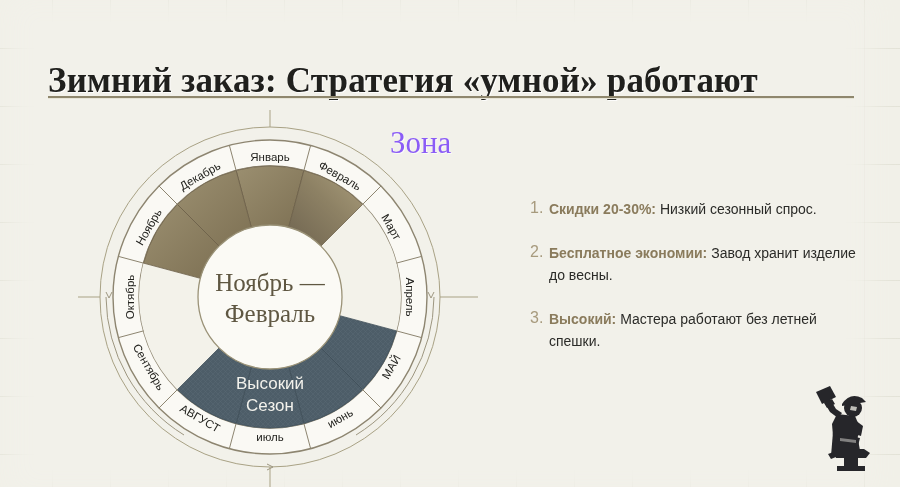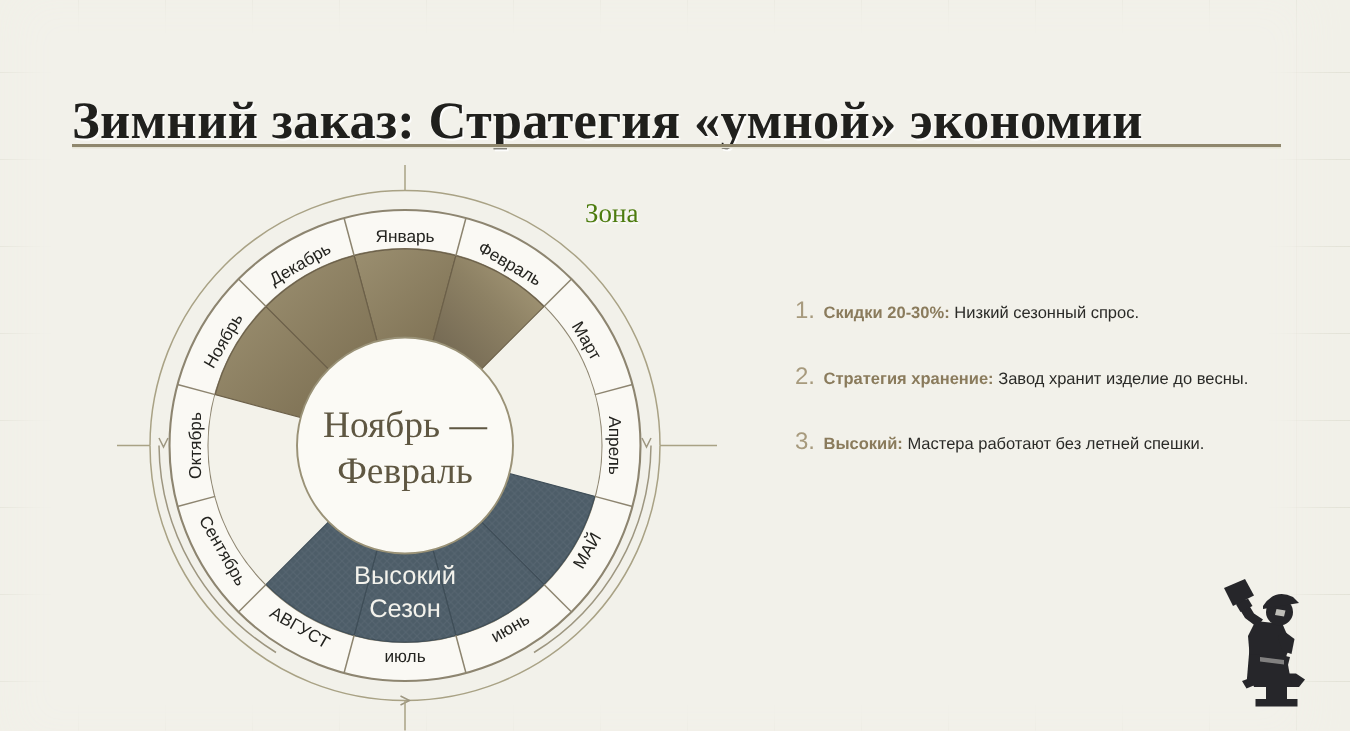--- a/index.html
+++ b/index.html
@@ -31,40 +31,40 @@
     text-shadow:1px 1px 0 rgba(255,255,255,.85);
   }
   #title-rule{
     position:absolute;left:48px;top:96px;width:806px;height:3px;
     background:linear-gradient(to bottom,#8f876d 0 2px,#e6e4d6 2px 3px);
   }
   #wheel{position:absolute;left:78px;top:104px;}
   #zone-label{
     position:absolute;left:390px;top:128px;
     font-family:"Liberation Serif", serif;
-    font-size:18px;line-height:29px;color:#4d7c0f;
+    font-size:31px;line-height:29px;color:#8b5cf6;
     text-shadow:1px 1px 0 rgba(255,255,255,.7);
   }
   #benefits{position:absolute;left:530px;top:198px;width:330px;}
   .benefit{display:flex;margin-bottom:21px;}
   .b-num{
     font-size:16px;color:#a79a7d;width:19px;flex:none;
     padding-top:1px;
   }
-  .b-body{font-size:11px;line-height:22.5px;color:#2b2b28;}
+  .b-body{font-size:14px;line-height:22.5px;color:#2b2b28;}
   .b-lead{font-weight:700;color:#8a7b5c;}
   #smith{position:absolute;left:806px;top:384px;}
 </style>
 </head>
 <body>
 
 <div id="grid-bg"></div>
 <div id="paper"></div>
 
-<h1 id="page-title">Зимний заказ: Стратегия «умной» экономии</h1>
+<h1 id="page-title">Зимний заказ: Стратегия «умной» работают</h1>
 <div id="title-rule"></div>
 
 <svg id="wheel" width="400" height="390" viewBox="0 0 400 390">
   <defs>
     <linearGradient id="goldGradA" x1="0" y1="0" x2="1" y2="1">
       <stop offset="0%" stop-color="#9b8f70"></stop>
       <stop offset="100%" stop-color="#7e7154"></stop>
     </linearGradient>
     <linearGradient id="goldGradB" x1="0" y1="1" x2="1" y2="0">
       <stop offset="0%" stop-color="#6f6450"></stop>
@@ -157,21 +157,21 @@
   <div>Зона</div>
 </div>
 
 <div id="benefits">
     <div class="benefit">
       <span class="b-num">1.</span>
       <span class="b-body"><span class="b-lead">Скидки 20-30%:</span><span> Низкий сезонный спрос.</span></span>
     </div>
     <div class="benefit">
       <span class="b-num">2.</span>
-      <span class="b-body"><span class="b-lead">Стратегия хранение:</span><span> Завод хранит изделие до весны.</span></span>
+      <span class="b-body"><span class="b-lead">Бесплатное экономии:</span><span> Завод хранит изделие до весны.</span></span>
     </div>
     <div class="benefit">
       <span class="b-num">3.</span>
       <span class="b-body"><span class="b-lead">Высокий:</span><span> Мастера работают без летней спешки.</span></span>
     </div>
   </div>
 
 <svg id="smith" width="76" height="88" viewBox="0 0 76 88">
   <g fill="#26262a">
 

